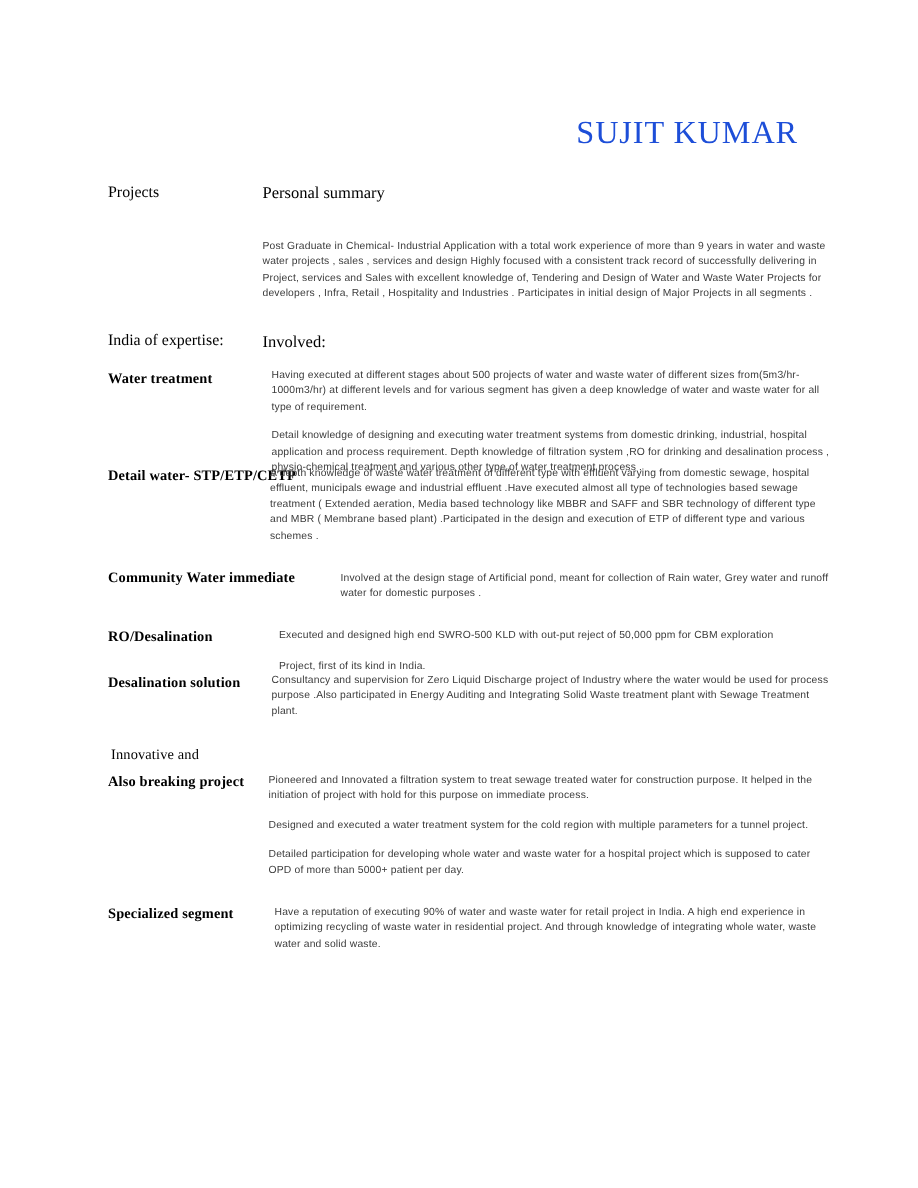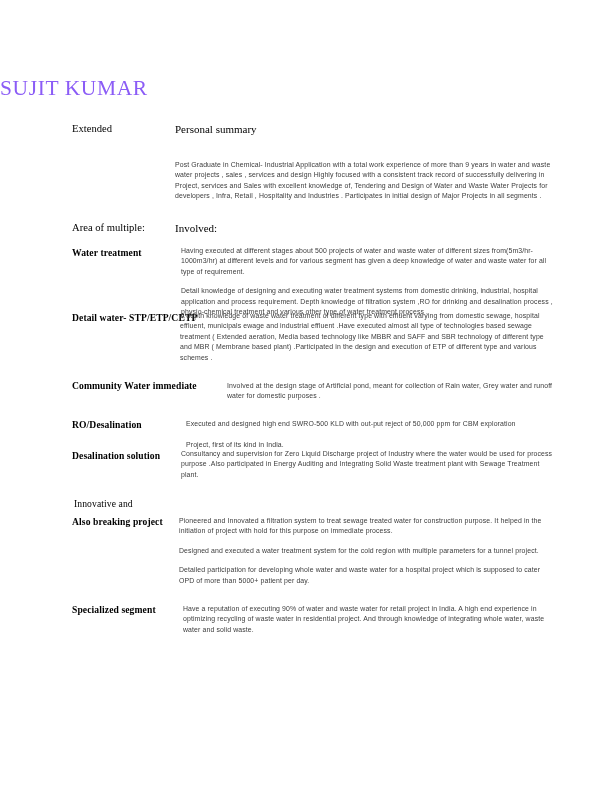--- a/index.html
+++ b/index.html
@@ -16,26 +16,26 @@
     font-family: "Liberation Serif", "DejaVu Serif", serif;
     color: #000000;
   }
 
   
   .doc-title {
     position: absolute;
     left: 0;
     top: 76px;
     width: 532px;
-    text-align: left;
+    text-align: right;
     font-family: "Liberation Serif", "DejaVu Serif", serif;
     font-size: 21.5px;
     font-weight: 400;
     letter-spacing: 0.6px;
-    color: #8b5cf6;
+    color: #1d4ed8;
   }
 
   
   .row {
     position: absolute;
     left: 0;
     width: 612px;
   }
   .label {
     position: absolute;
@@ -99,29 +99,29 @@
   .p + .p { margin-top: 9px; }
 </style>
 </head>
 <body>
 
 <div class="page">
 
   <div class="doc-title">SUJIT KUMAR</div>
 
   <div class="row" style="top:123px;">
-    <div class="head-left">Extended</div>
+    <div class="head-left">Projects</div>
     <div class="head-right">Personal summary</div>
   </div>
   <div class="body-col" style="top:160px;">
     <p class="p">Post Graduate in Chemical- Industrial Application with a total work experience of more than 9 years in water and waste water projects , sales , services and design Highly focused with a consistent track record of successfully delivering in Project, services and Sales with excellent knowledge of, Tendering and Design of Water and Waste Water Projects for developers , Infra, Retail , Hospitality and Industries . Participates   in initial design of Major Projects in all segments .</p>
   </div>
 
   <div class="row" style="top:222px;">
-    <div class="head-left">Area of multiple:</div>
+    <div class="head-left">India of expertise:</div>
     <div class="head-right">Involved:</div>
   </div>
 
   <div class="row" style="top:247px;">
     <div class="label">Water treatment</div>
   </div>
   <div class="body-col indent-b" style="top:246px;">
     <p class="p">Having executed  at different stages  about 500 projects of water and waste water of different sizes from(5m3/hr-1000m3/hr) at different levels and for various segment has given a deep knowledge of water and waste water for all type of requirement.</p>
     <p class="p">Detail knowledge of designing and executing water treatment systems from domestic drinking, industrial, hospital application and process requirement. Depth knowledge of filtration system ,RO for drinking and desalination process , physio-chemical treatment and various other type of water treatment process .</p>
   </div>

